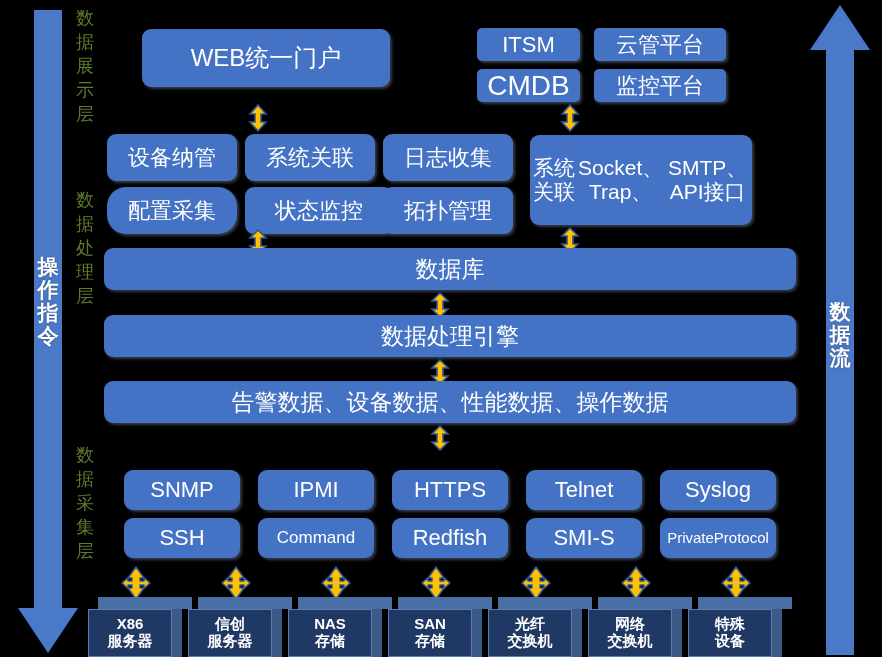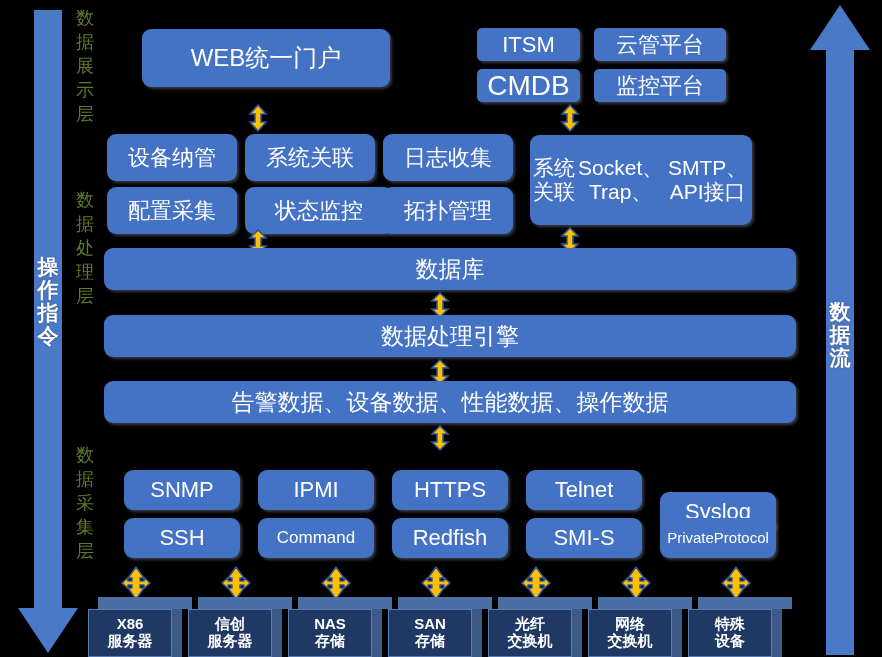--- a/index.html
+++ b/index.html
@@ -142,21 +142,21 @@
   <div class="garrow" style="left:560px;top:104px;">
     <svg width="20" height="28" viewBox="0 0 20 28">
       <path d="M10 1 L18 10 L13 10 L13 18 L18 18 L10 27 L2 18 L7 18 L7 10 L2 10 Z" fill="#ffc000" stroke="#2f5597" stroke-width="1.6"></path>
     </svg>
   </div>
 
   <div class="box" style="left:107px;top:134px;width:130px;height:47px;font-size:22px;">设备纳管</div>
   <div class="box" style="left:245px;top:134px;width:130px;height:47px;font-size:22px;">系统关联</div>
   <div class="box" style="left:383px;top:134px;width:130px;height:47px;font-size:22px;">日志收集</div>
 
-  <div class="box" style="left:107px;top:187px;width:130px;height:47px;font-size:22px;">配置采集</div>
+  <div class="box" style="left:107px;top:187px;width:130px;height:47px;font-size:22px;border-radius:19px;">配置采集</div>
   <div class="box" style="left:245px;top:187px;width:148px;height:47px;font-size:22px;">状态监控</div>
   <div class="box" style="left:383px;top:187px;width:130px;height:47px;font-size:22px;">拓扑管理</div>
 
   <div class="box multiline" style="left:530px;top:135px;width:222px;height:90px;font-size:21px;">
     <span>系统关联</span>
     <span>Socket、Trap、</span>
     <span>SMTP、API接口</span>
   </div>
 
   <div class="garrow" style="left:248px;top:229px;">
@@ -191,21 +191,21 @@
   <div class="garrow" style="left:430px;top:425px;">
     <svg width="20" height="26" viewBox="0 0 20 26">
       <path d="M10 1 L18 9 L13 9 L13 17 L18 17 L10 25 L2 17 L7 17 L7 9 L2 9 Z" fill="#ffc000" stroke="#2f5597" stroke-width="1.6"></path>
     </svg>
   </div>
 
   <div class="box" style="left:124px;top:470px;width:116px;height:40px;font-size:22px;">SNMP</div>
   <div class="box" style="left:258px;top:470px;width:116px;height:40px;font-size:22px;">IPMI</div>
   <div class="box" style="left:392px;top:470px;width:116px;height:40px;font-size:22px;">HTTPS</div>
   <div class="box" style="left:526px;top:470px;width:116px;height:40px;font-size:22px;">Telnet</div>
-  <div class="box" style="left:660px;top:492px;width:116px;height:40px;font-size:22px;">Syslog</div>
+  <div class="box" style="left:660px;top:470px;width:116px;height:40px;font-size:22px;">Syslog</div>
 
   <div class="box" style="left:124px;top:518px;width:116px;height:40px;font-size:22px;">SSH</div>
   <div class="box" style="left:258px;top:518px;width:116px;height:40px;font-size:17px;">Command</div>
   <div class="box" style="left:392px;top:518px;width:116px;height:40px;font-size:22px;">Redfish</div>
   <div class="box" style="left:526px;top:518px;width:116px;height:40px;font-size:22px;">SMI-S</div>
   <div class="box multiline" style="left:660px;top:518px;width:116px;height:40px;font-size:15px;">
     <span>Private</span>
     <span>Protocol</span>
   </div>
 

